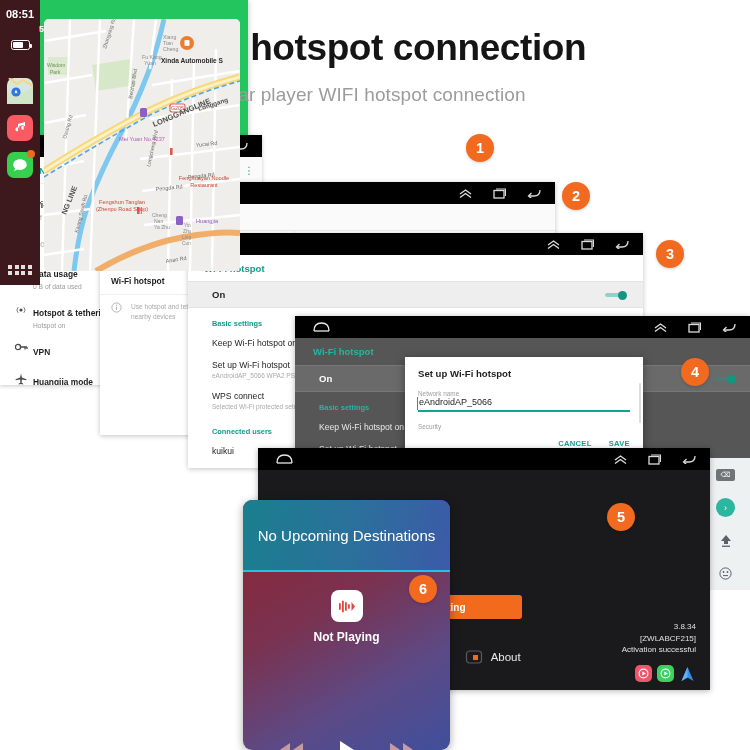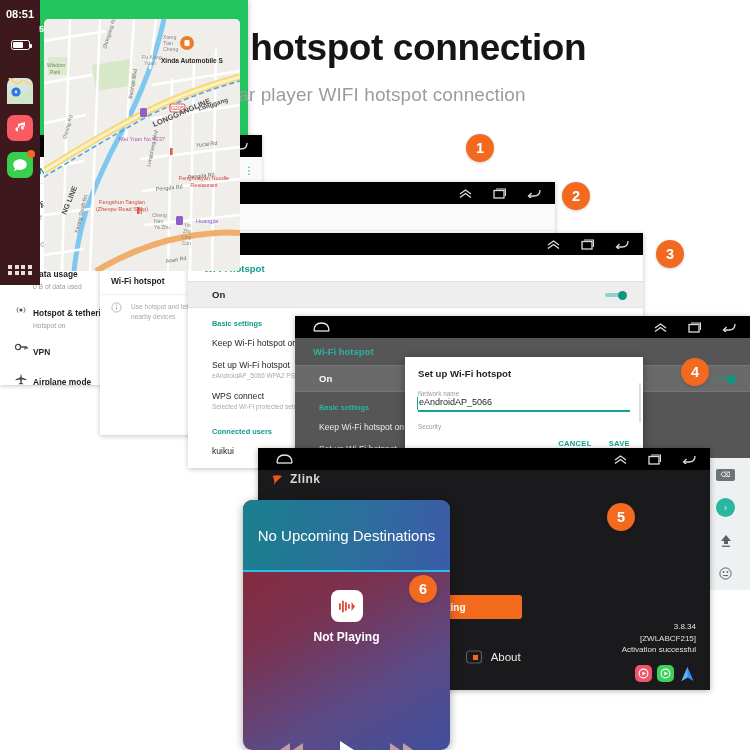--- a/index.html
+++ b/index.html
@@ -310,21 +310,21 @@
           <span class="l1">VPN</span>
         </span>
       </div>
       <div class="navrow">
         <span class="ic">
           <svg width="12" height="12" viewBox="0 0 12 12">
               <path d="M6 0.6 L6.9 4.4 L11.4 6.3 L11.4 7.3 L6.9 6.4 L6.6 9.6 L8.2 10.7 L8.2 11.4 L6 10.9 L3.8 11.4 L3.8 10.7 L5.4 9.6 L5.1 6.4 L0.6 7.3 L0.6 6.3 L5.1 4.4 Z" fill="#4a4a4a"></path>
             </svg>
         </span>
         <span class="tx">
-          <span class="l1">Airplane mode</span>
+          <span class="l1">Huangjia mode</span>
         </span>
       </div>
     </div>
   </div>
 
   <div class="win" id="p2">
     <div class="navbar">
       <span class="home">
         <svg width="17" height="10" viewBox="0 0 17 10">
             <path d="M1 9 Q1 1 8.5 1 Q16 1 16 9" fill="none" stroke="#e8e8e8" stroke-width="1.3"></path>
@@ -549,28 +549,20 @@
               <path d="M3 1 L12.5 1 L12.5 8" fill="none" stroke="#dcdcdc" stroke-width="1.1"></path>
             </svg>
         </span>
         <span>
           <svg width="14" height="10" viewBox="0 0 14 10">
               <path d="M13 2 Q13 8 7 8 L2 8" fill="none" stroke="#dcdcdc" stroke-width="1.3"></path>
               <path d="M4.5 5 L1.5 8 L4.5 10.5" fill="none" stroke="#dcdcdc" stroke-width="1.3"></path>
             </svg>
         </span>
       </span>
-    </div>
-    <div class="zlogo">
-      <span>
-        <svg width="15" height="13" viewBox="0 0 15 13">
-            <path d="M1.5 3 Q6 1.5 11 3 L8 6 Q5 8.5 3 12 Q4 7 1.5 3 Z" fill="#e8551f"></path>
-          </svg>
-      </span>
-      <span class="ztx">Zlink</span>
     </div>
     <div class="phonebox">
       <svg width="34" height="28" viewBox="0 0 34 28">
           <path d="M4 21 Q10 24 16 22 Q24 19 28 11 Q30 6 26 5 Q22 5 18 10 Q14 15 8 17 Q3 18 4 21 Z" fill="#cfcfcf"></path>
         </svg>
     </div>
     <div class="connbtn">Connecting</div>
     <div class="footrow">
       <span class="fitem">
         <svg width="20" height="20" viewBox="0 0 20 20">

